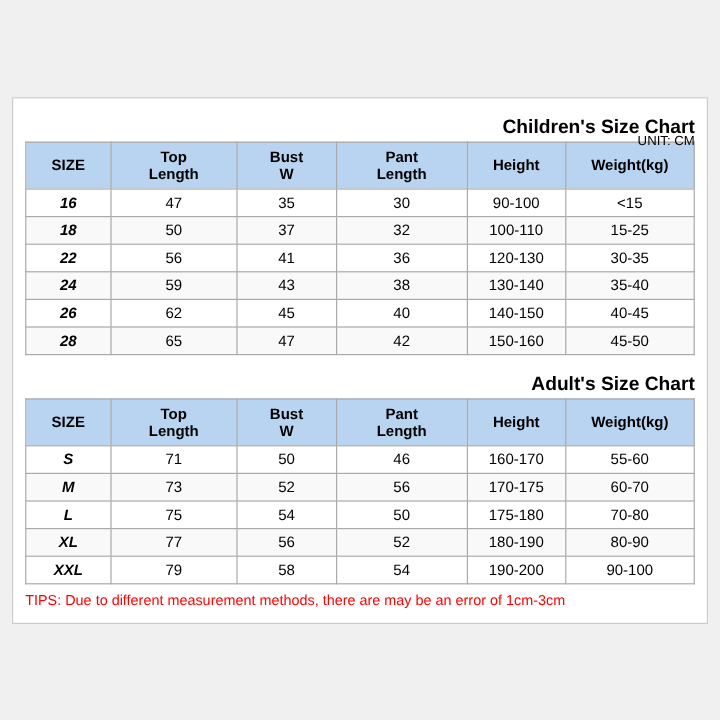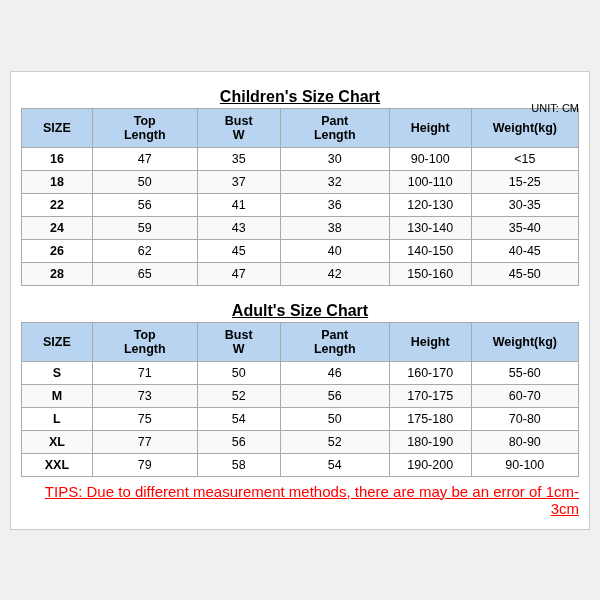--- a/index.html
+++ b/index.html
@@ -12,26 +12,25 @@
       height: 600px;
       font-family: Arial, sans-serif;
     }
     .chart-container {
       background: white;
       border: 1px solid #ccc;
       width: 580px;
       padding: 10px;
     }
     .chart-title {
-      text-align: center;
+      text-align: right;
       font-weight: bold;
       font-size: 16px;
       padding: 6px 0 2px 0;
       position: relative;
-      text-decoration: underline;
     }
     .unit-label {
       font-size: 11px;
       font-weight: normal;
       position: absolute;
       right: 0;
       top: 8px;
       margin-top: 12px;
     }
     table {
@@ -52,30 +51,30 @@
       text-align: center;
     }
     tr:nth-child(even) td {
       background-color: #f9f9f9;
     }
     tr:nth-child(odd) td {
       background-color: #ffffff;
     }
     .size-col {
       font-weight: bold;
+      font-style: italic;
     }
     .section-gap {
       height: 10px;
     }
     .tips {
-      font-size: 15px;
+      font-size: 12px;
       color: red;
-      text-align: right;
+      text-align: left;
       padding: 6px 0 2px 0;
-      text-decoration: underline;
     }
   </style>
 </head>
 <body>
 
 <div class="chart-container">
 
   <div class="chart-title">
     <span>Children's Size Chart</span>
     <span class="unit-label">UNIT: CM</span>

